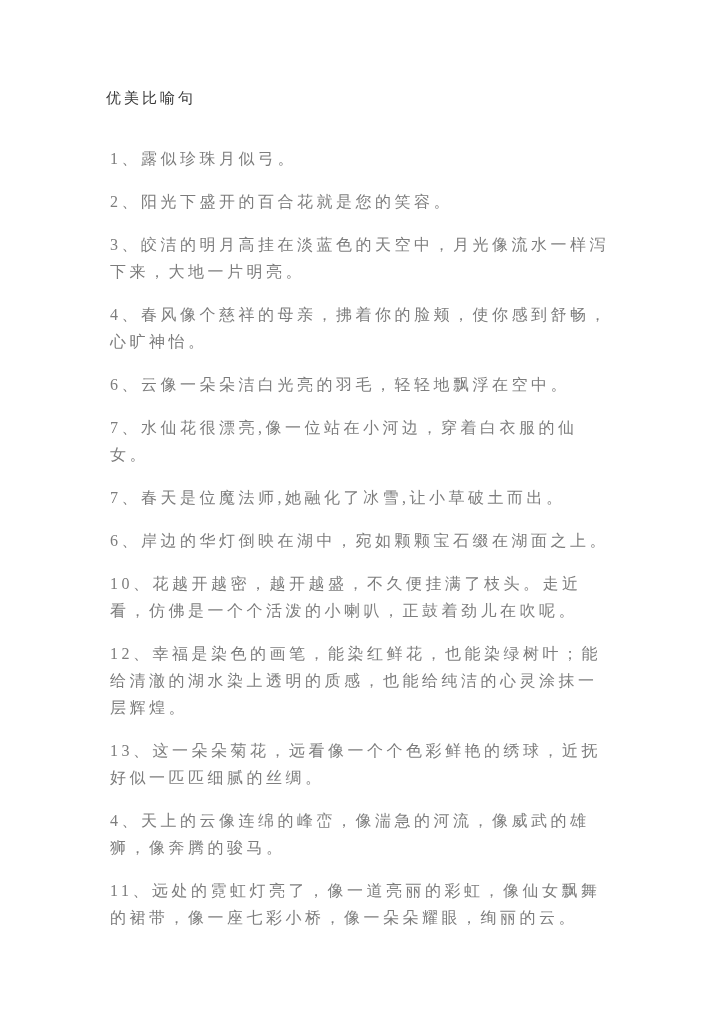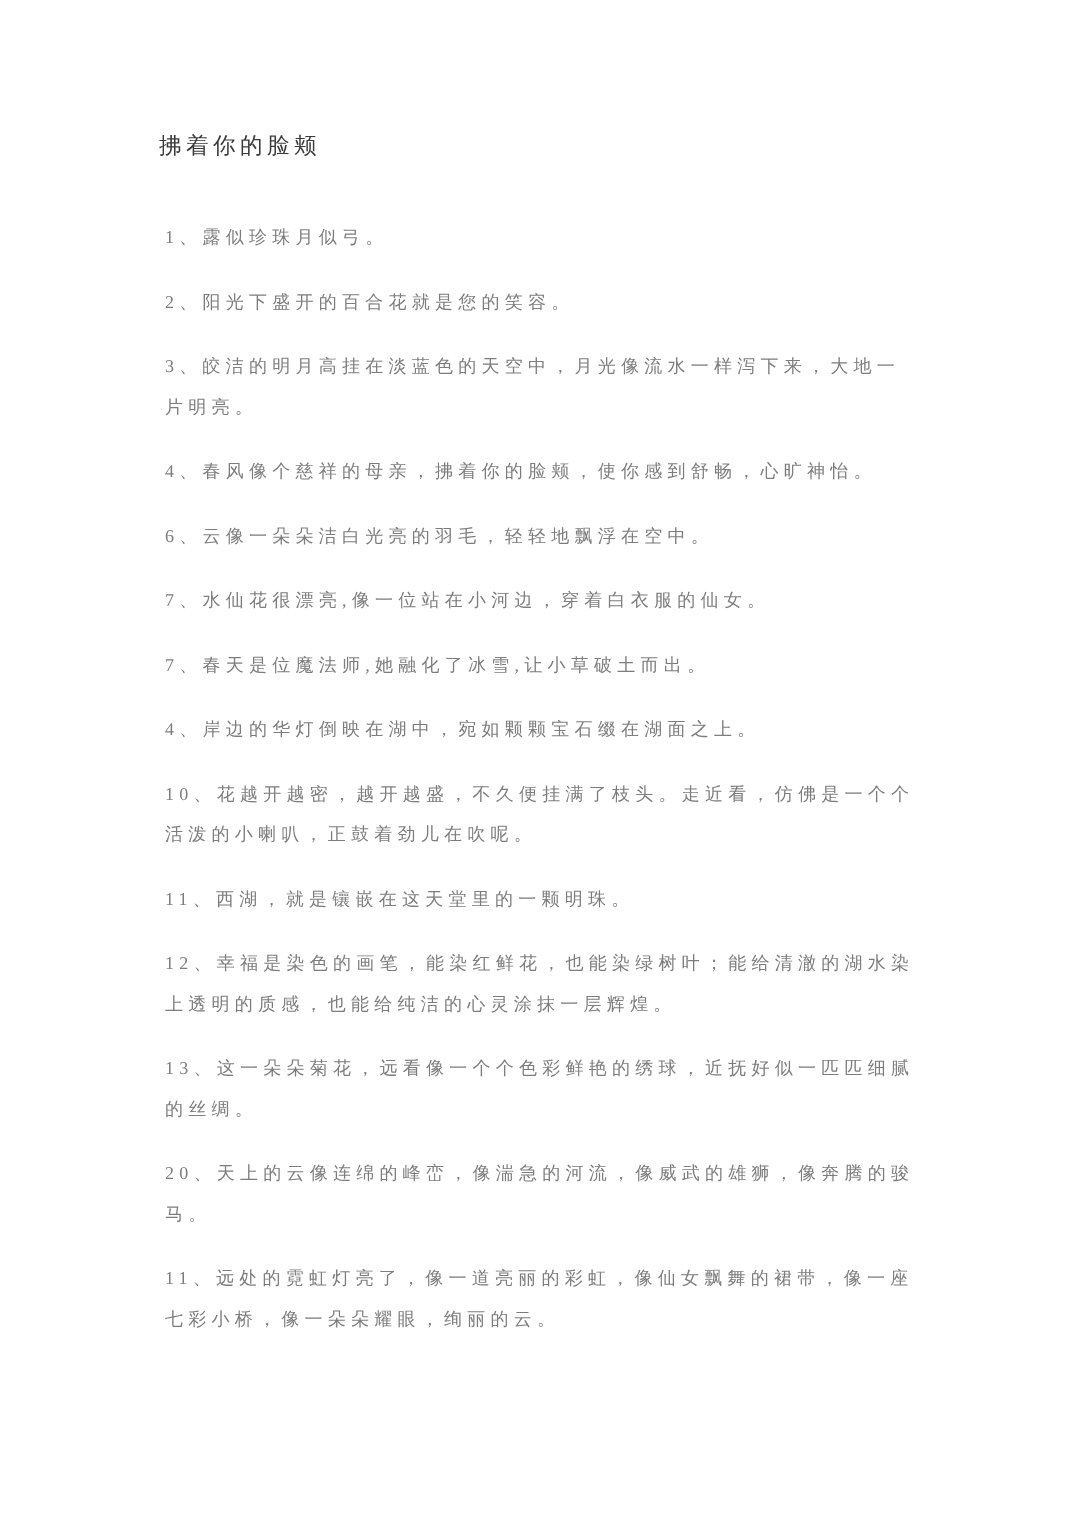--- a/index.html
+++ b/index.html
@@ -25,44 +25,43 @@
     font-weight: 400;
     color: #3a3a3a;
     letter-spacing: 3px;
     margin: 0 0 37px 0;
     line-height: 20px;
   }
   .sentence-list {
     width: 508px;
   }
   .sentence-item {
-    font-size: 12px;
+    font-size: 16px;
     color: #7d7d7d;
     letter-spacing: 3.5px;
     line-height: 27px;
     margin: 0 0 16px 0;
     padding-left: 4px;
     word-break: break-all;
     font-family: Liberation Serif, serif;
   }
 </style>
 </head>
 <body>
 
 <div class="page">
-  <h1 class="doc-title">拂着你的脸颊</h1>
+  <h1 class="doc-title">优美比喻句</h1>
   <div class="sentence-list">
     <p class="sentence-item">1、露似珍珠月似弓。</p>
     <p class="sentence-item">2、阳光下盛开的百合花就是您的笑容。</p>
     <p class="sentence-item">3、皎洁的明月高挂在淡蓝色的天空中，月光像流水一样泻下来，大地一片明亮。</p>
     <p class="sentence-item">4、春风像个慈祥的母亲，拂着你的脸颊，使你感到舒畅，心旷神怡。</p>
     <p class="sentence-item">6、云像一朵朵洁白光亮的羽毛，轻轻地飘浮在空中。</p>
     <p class="sentence-item">7、水仙花很漂亮,像一位站在小河边，穿着白衣服的仙女。</p>
     <p class="sentence-item">7、春天是位魔法师,她融化了冰雪,让小草破土而出。</p>
-    <p class="sentence-item">4、岸边的华灯倒映在湖中，宛如颗颗宝石缀在湖面之上。</p>
+    <p class="sentence-item">6、岸边的华灯倒映在湖中，宛如颗颗宝石缀在湖面之上。</p>
     <p class="sentence-item">10、花越开越密，越开越盛，不久便挂满了枝头。走近看，仿佛是一个个活泼的小喇叭，正鼓着劲儿在吹呢。</p>
-    <p class="sentence-item">11、西湖，就是镶嵌在这天堂里的一颗明珠。</p>
     <p class="sentence-item">12、幸福是染色的画笔，能染红鲜花，也能染绿树叶；能给清澈的湖水染上透明的质感，也能给纯洁的心灵涂抹一层辉煌。</p>
     <p class="sentence-item">13、这一朵朵菊花，远看像一个个色彩鲜艳的绣球，近抚好似一匹匹细腻的丝绸。</p>
-    <p class="sentence-item">20、天上的云像连绵的峰峦，像湍急的河流，像威武的雄狮，像奔腾的骏马。</p>
+    <p class="sentence-item">4、天上的云像连绵的峰峦，像湍急的河流，像威武的雄狮，像奔腾的骏马。</p>
     <p class="sentence-item">11、远处的霓虹灯亮了，像一道亮丽的彩虹，像仙女飘舞的裙带，像一座七彩小桥，像一朵朵耀眼，绚丽的云。</p>
   </div>
 </div>
 
 </body></html>

